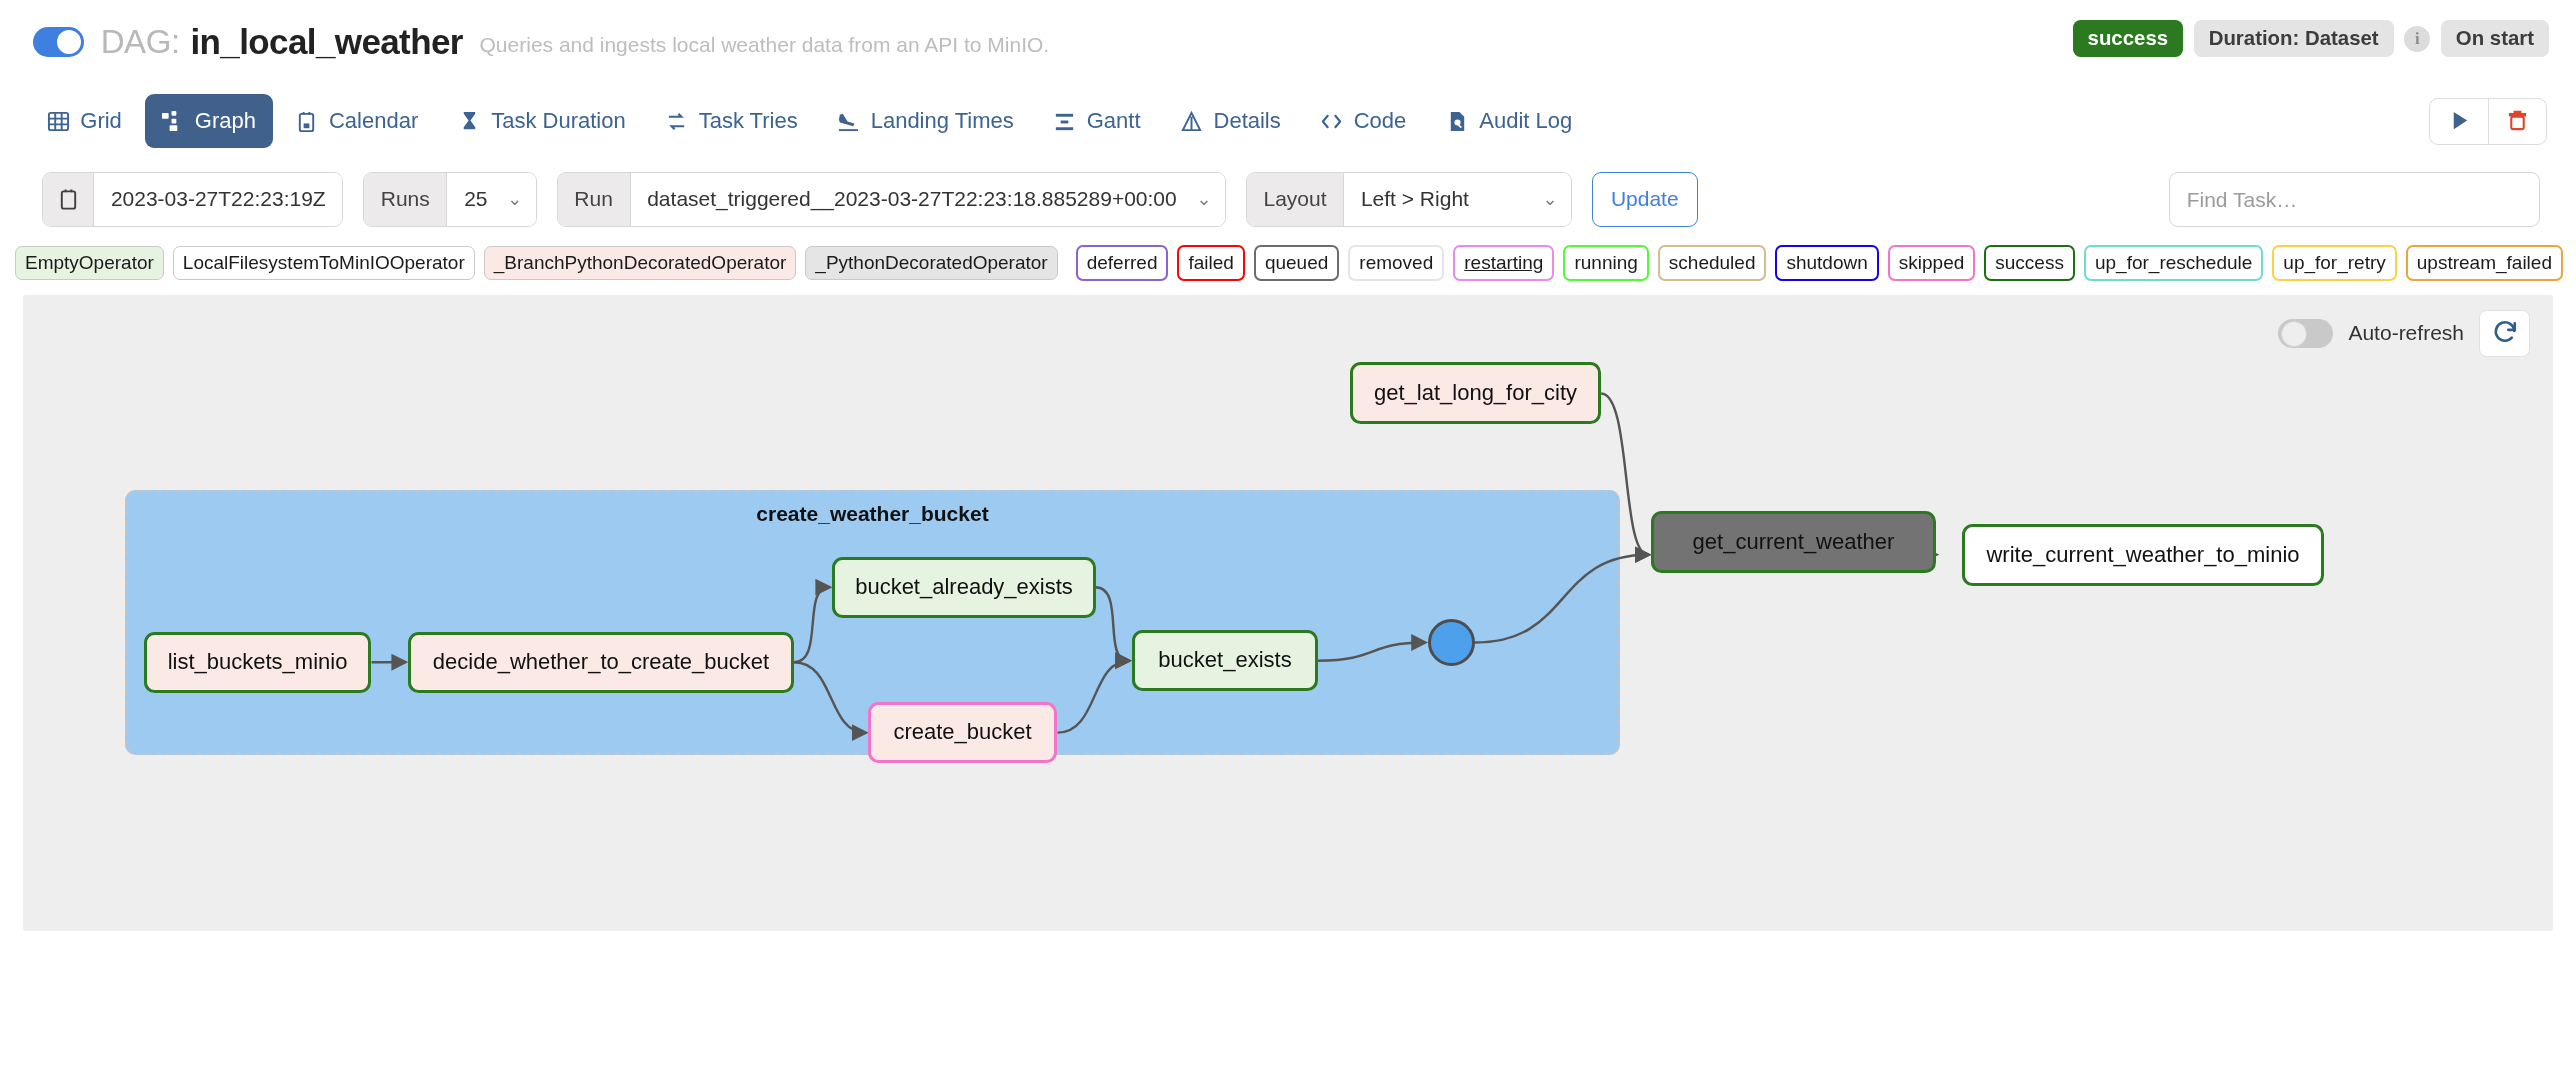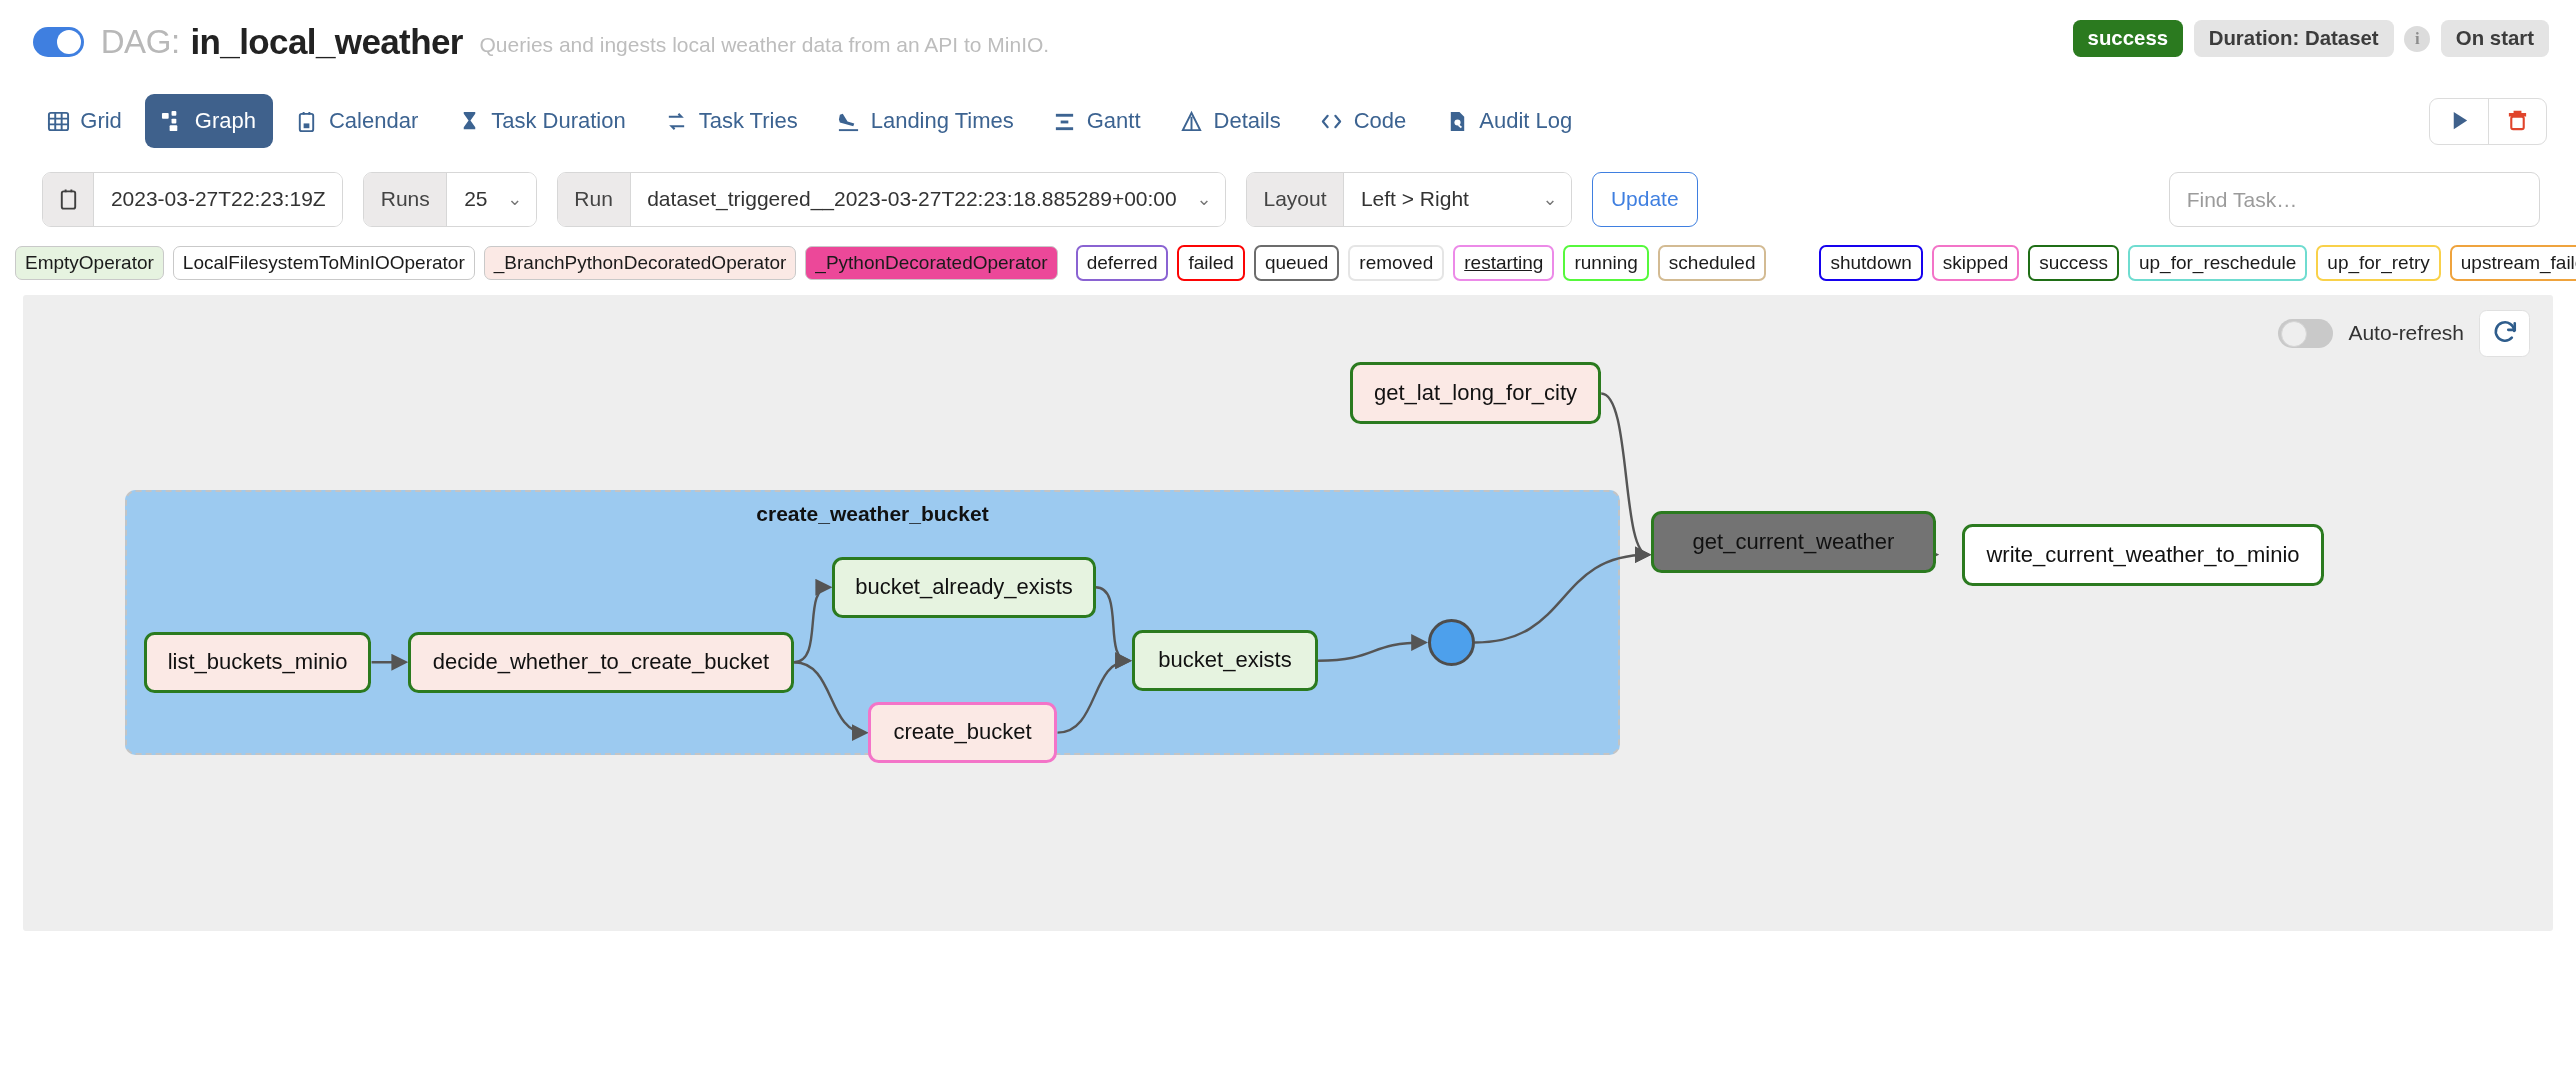--- a/index.html
+++ b/index.html
@@ -479,30 +479,30 @@
 
   <button class="btn-update">Update</button>
 
   <input class="find-task" placeholder="Find Task…" style="">
 </div>
 
 <div class="legend" id="legend-row">
     <span class="lg lg-op" style="background: rgb(230, 243, 224); border-color: rgb(201, 201, 201);">EmptyOperator</span>
     <span class="lg lg-op" style="background: rgb(255, 255, 255); border-color: rgb(201, 201, 201);">LocalFilesystemToMinIOOperator</span>
     <span class="lg lg-op" style="background: rgb(251, 233, 229); border-color: rgb(201, 201, 201);">_BranchPythonDecoratedOperator</span>
-    <span class="lg lg-op" style="background: #ec4899; border-color: rgb(201, 201, 201);">_PythonDecoratedOperator</span>
+    <span class="lg lg-op" style="background: #e5e5e5; border-color: rgb(201, 201, 201);">_PythonDecoratedOperator</span>
     <span style="width: 27px;"></span>
     <span class="lg lg-status" style="border-color: rgb(138, 99, 210);">deferred</span>
     <span class="lg lg-status" style="border-color: rgb(252, 4, 4);">failed</span>
     <span class="lg lg-status" style="border-color: rgb(108, 108, 108);">queued</span>
     <span class="lg lg-status" style="border-color: rgb(229, 229, 229);">removed</span>
     <span class="lg lg-status" style="border-color: rgb(236, 138, 232); text-decoration: underline;">restarting</span>
     <span class="lg lg-status" style="border-color: rgb(86, 248, 60);">running</span>
     <span class="lg lg-status" style="border-color: rgb(211, 187, 147);">scheduled</span>
-    <span class="lg lg-status" style="border-color: rgb(22, 2, 238); margin-left: 44px;">shutdown</span>
+    <span class="lg lg-status" style="border-color: rgb(22, 2, 238);">shutdown</span>
     <span class="lg lg-status" style="border-color: rgb(243, 116, 200);">skipped</span>
     <span class="lg lg-status" style="border-color: rgb(31, 110, 22);">success</span>
     <span class="lg lg-status" style="border-color: rgb(111, 220, 208);">up_for_reschedule</span>
     <span class="lg lg-status" style="border-color: rgb(249, 209, 74);">up_for_retry</span>
     <span class="lg lg-status" style="border-color: rgb(239, 163, 61);">upstream_failed</span>
   </div>
 
 <div class="canvas">
 
   <div class="refresh-row">

